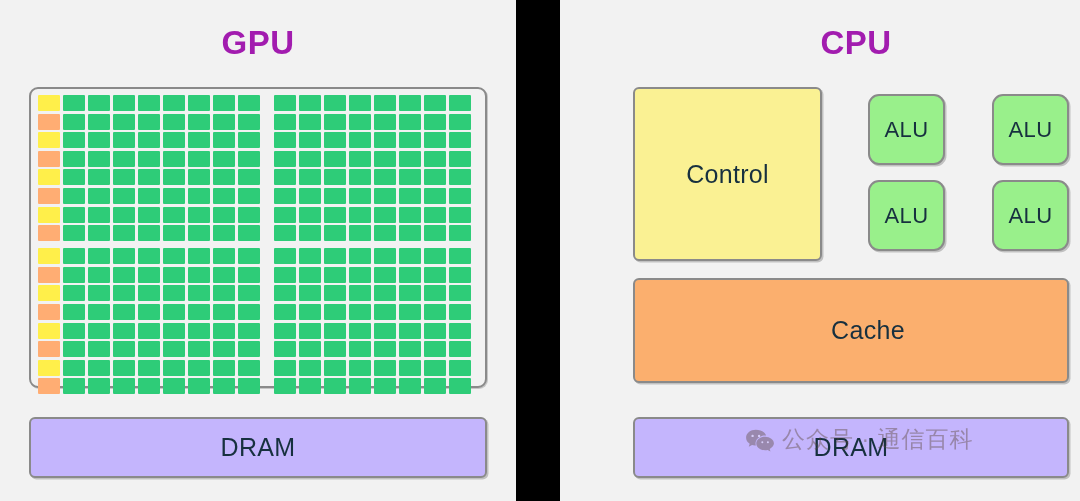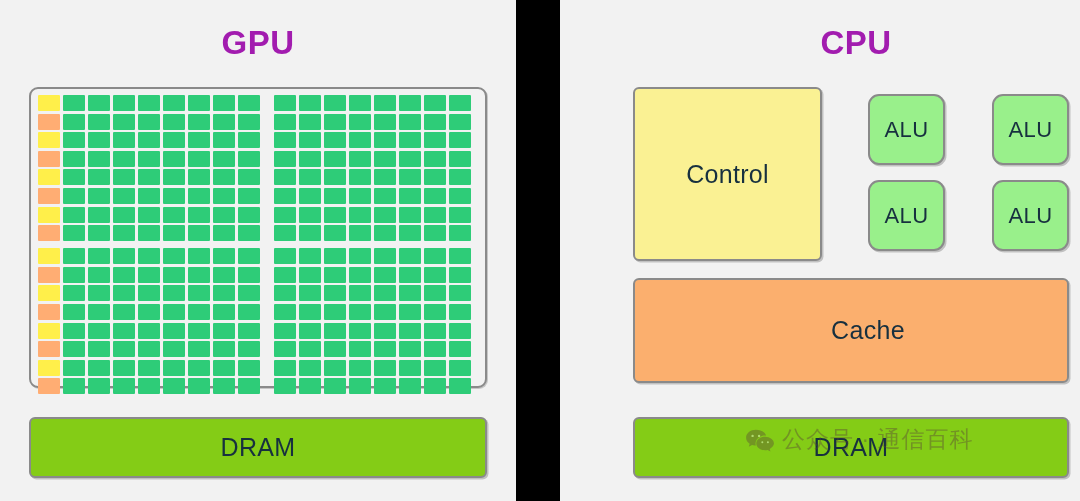--- a/index.html
+++ b/index.html
@@ -102,21 +102,21 @@
     justify-content: center;
     color: #17303f;
     box-shadow: 1.5px 1.5px 0 rgba(0,0,0,0.20);
   }
   .block-label {
     font-size: 25px;
     line-height: 1;
     letter-spacing: 0.3px;
   }
 
-  .b-dram   { background: #84cc16; }
+  .b-dram   { background: #c4b5fd; }
   .b-cache  { background: #fbaf6e; padding-left: 34px; }
   .b-control{ background: #faf193; }
   .b-alu    { background: #99f08b; }
 
   
   .gpu-dram {
     left: 29px;
     top: 417px;
     width: 458px;
     height: 61px;

